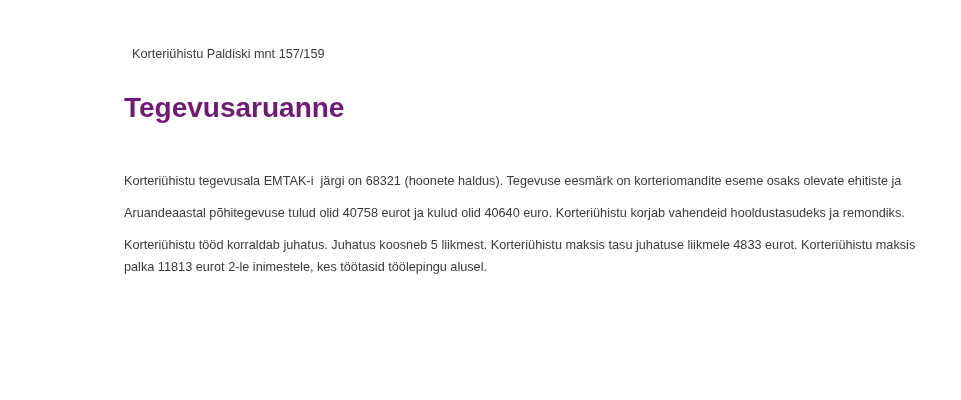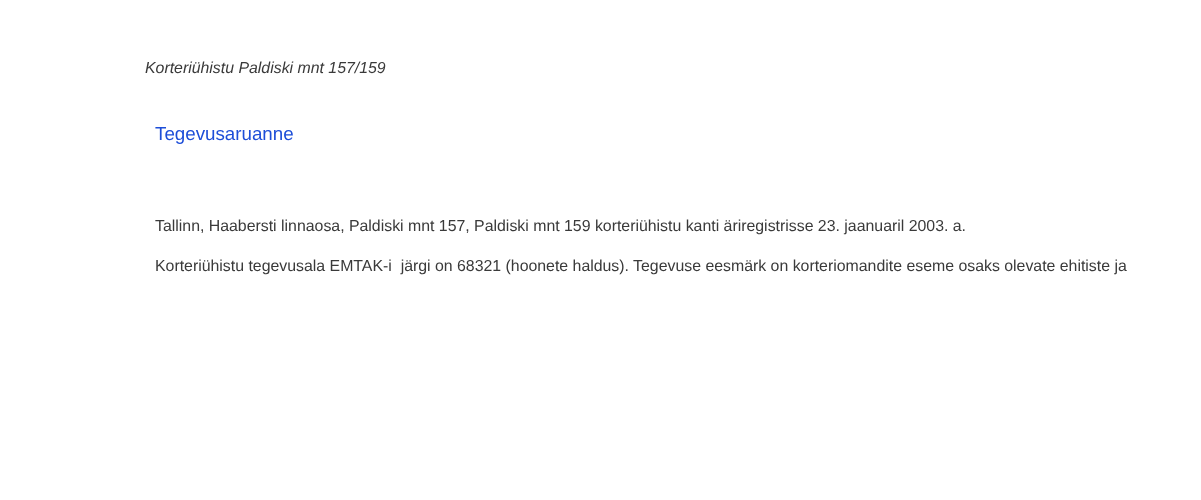--- a/index.html
+++ b/index.html
@@ -12,38 +12,37 @@
     width: 961px;
     height: 400px;
     background: #ffffff;
     overflow: hidden;
     font-family: "Liberation Sans", sans-serif;
     color: #3a3a3a;
   }
   .header-row {
     position: absolute;
     top: 47px;
-    left: 116px;
+    left: 132px;
     right: 73px;
     display: flex;
     justify-content: space-between;
     font-size: 12.7px;
     line-height: 15px;
     white-space: pre;
-    font-style: italic;
   }
   .doc-title {
     position: absolute;
     top: 94px;
     left: 124px;
     margin: 0;
-    font-size: 15px;
-    font-weight: normal;
+    font-size: 28px;
+    font-weight: bold;
     line-height: 27px;
-    color: #1d4ed8;
+    color: #701a75;
     white-space: pre;
   }
   .content {
     position: absolute;
     top: 170px;
     left: 124px;
     right: 30px;
     font-size: 12.7px;
   }
   .para {
@@ -60,25 +59,29 @@
 <div class="page">
 
   <div class="header-row">
     <span class="header-left">Korteriühistu Paldiski mnt 157/159</span>
   </div>
 
   <h1 class="doc-title">Tegevusaruanne</h1>
 
   <div class="content">
 
-    <p class="para">
-      <span class="line">Tallinn, Haabersti linnaosa, Paldiski mnt 157, Paldiski mnt 159 korteriühistu kanti äriregistrisse 23. jaanuaril 2003. a.</span>
-    </p>
 
     <p class="para">
       <span class="line" style="display:block">Korteriühistu tegevusala EMTAK-i  järgi on 68321 (hoonete haldus). Tegevuse eesmärk on korteriomandite eseme osaks olevate ehitiste ja</span>
     </p>
 
+    <p class="para">
+      <span class="line">Aruandeaastal põhitegevuse tulud olid 40758 eurot ja kulud olid 40640 euro. Korteriühistu korjab vahendeid hooldustasudeks ja remondiks.</span>
+    </p>
 
+    <p class="para">
+      <span class="line" style="display:block">Korteriühistu tööd korraldab juhatus. Juhatus koosneb 5 liikmest. Korteriühistu maksis tasu juhatuse liikmele 4833 eurot. Korteriühistu maksis</span>
+      <span class="line" style="display:block">palka 11813 eurot 2-le inimestele, kes töötasid töölepingu alusel.</span>
+    </p>
 
   </div>
 
 </div>
 
 </body></html>

